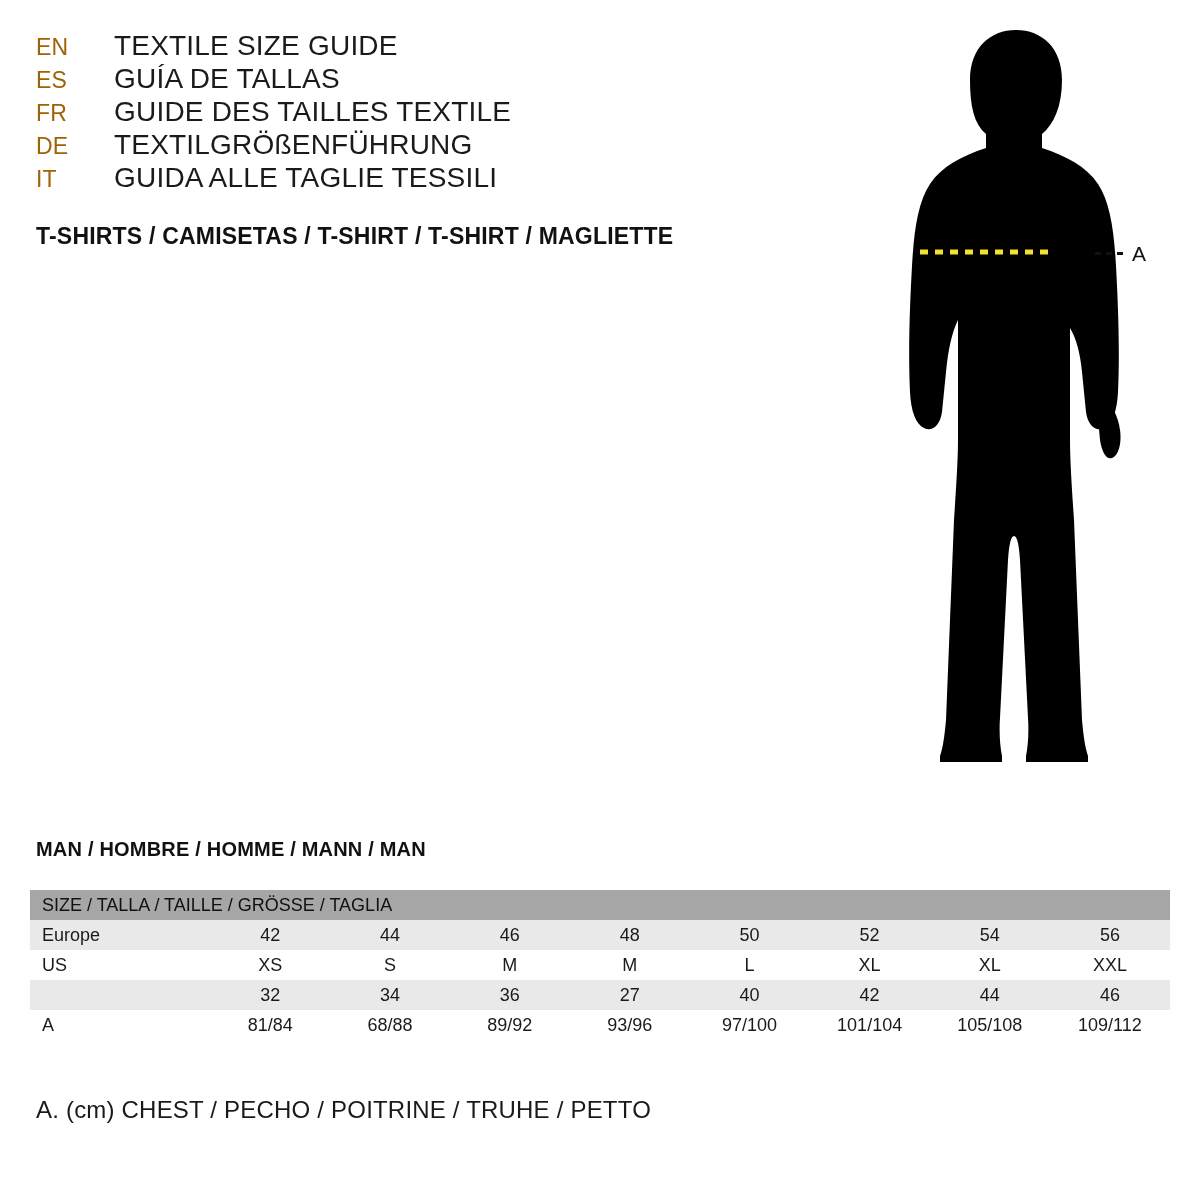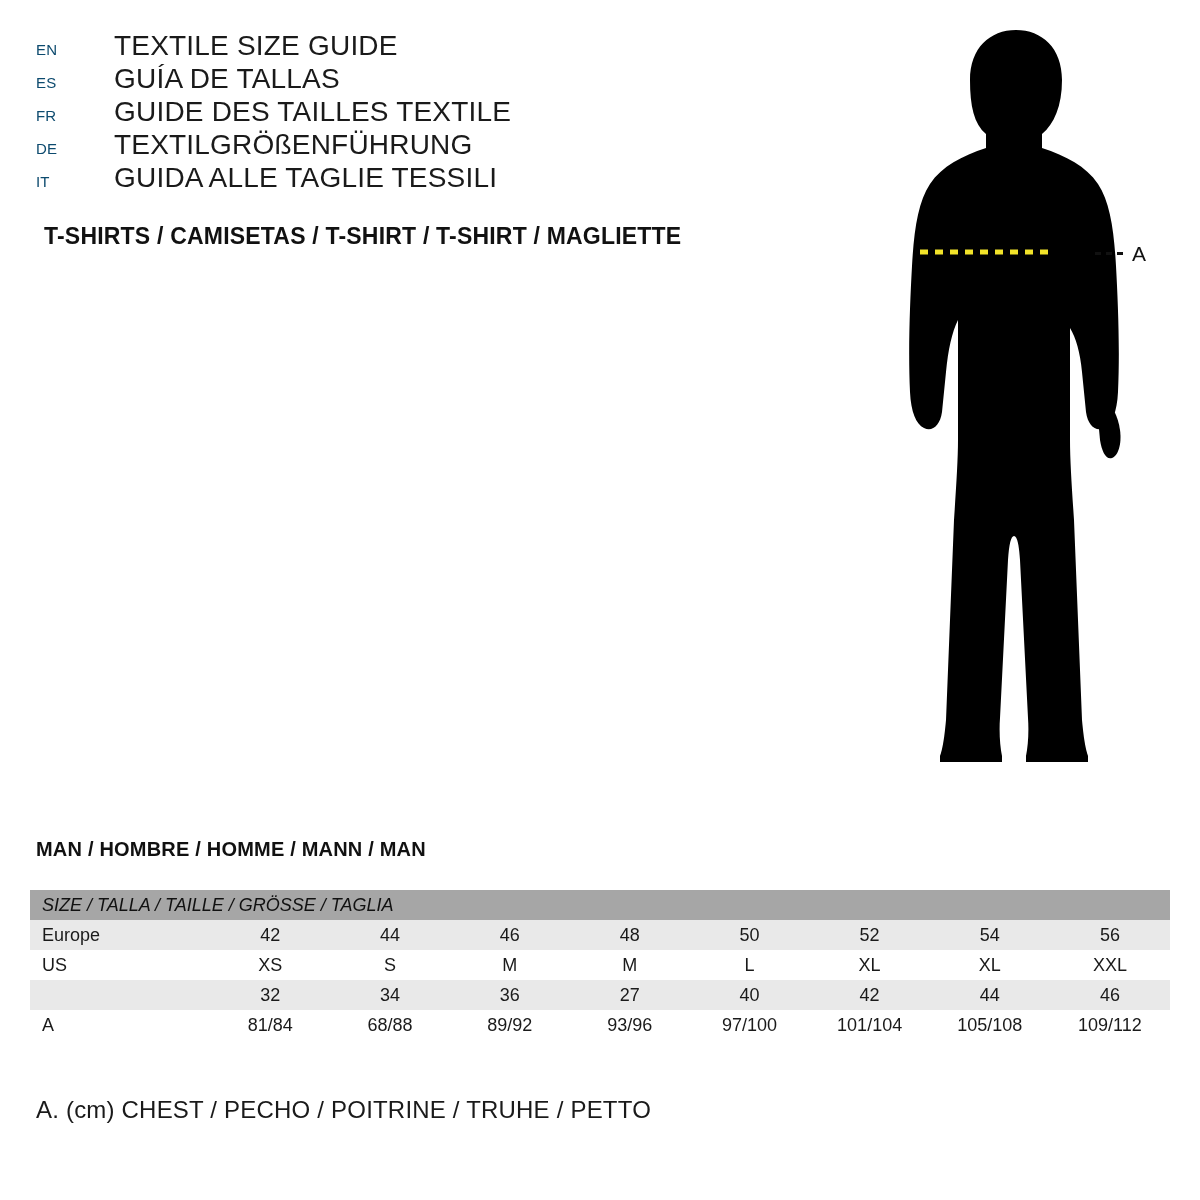--- a/index.html
+++ b/index.html
@@ -23,23 +23,23 @@
     top: 30px;
     width: 740px;
   }
   .lang-row {
     display: flex;
     align-items: baseline;
     height: 33px;
   }
   .lang-code {
     width: 78px;
-    font-size: 15px;
-    letter-spacing: 0.2px;
-    color: #0c4a6e;
+    font-size: 23px;
+    letter-spacing: 0.2px;
+    color: #a16207;
   }
   .lang-title {
     font-size: 28px;
     letter-spacing: 0.2px;
     color: #1a1a1a;
     white-space: nowrap;
   }
 
   .category-block {
     position: absolute;
@@ -47,21 +47,20 @@
     top: 220px;
     width: 760px;
   }
   .category-line {
     font-size: 23px;
     font-weight: bold;
     letter-spacing: 0.2px;
     line-height: 33px;
     color: #111111;
     white-space: nowrap;
-    margin-left: 8px;
   }
 
   
   .figure-wrap {
     position: absolute;
     left: 820px;
     top: 20px;
     width: 360px;
     height: 770px;
   }
@@ -107,21 +106,20 @@
   table.size-table td {
     padding: 0;
     height: 30px;
     vertical-align: middle;
   }
   .row-head td {
     background: #a6a6a6;
     color: #111111;
     font-size: 18px;
     height: 32px;
-    font-style: italic;
   }
   .row-shade td { background: #e9e9e9; }
   .row-plain td { background: #ffffff; }
   .cell-label {
     width: 170px;
     padding-left: 12px !important;
     text-align: left;
   }
   .cell-val {
     text-align: center;

